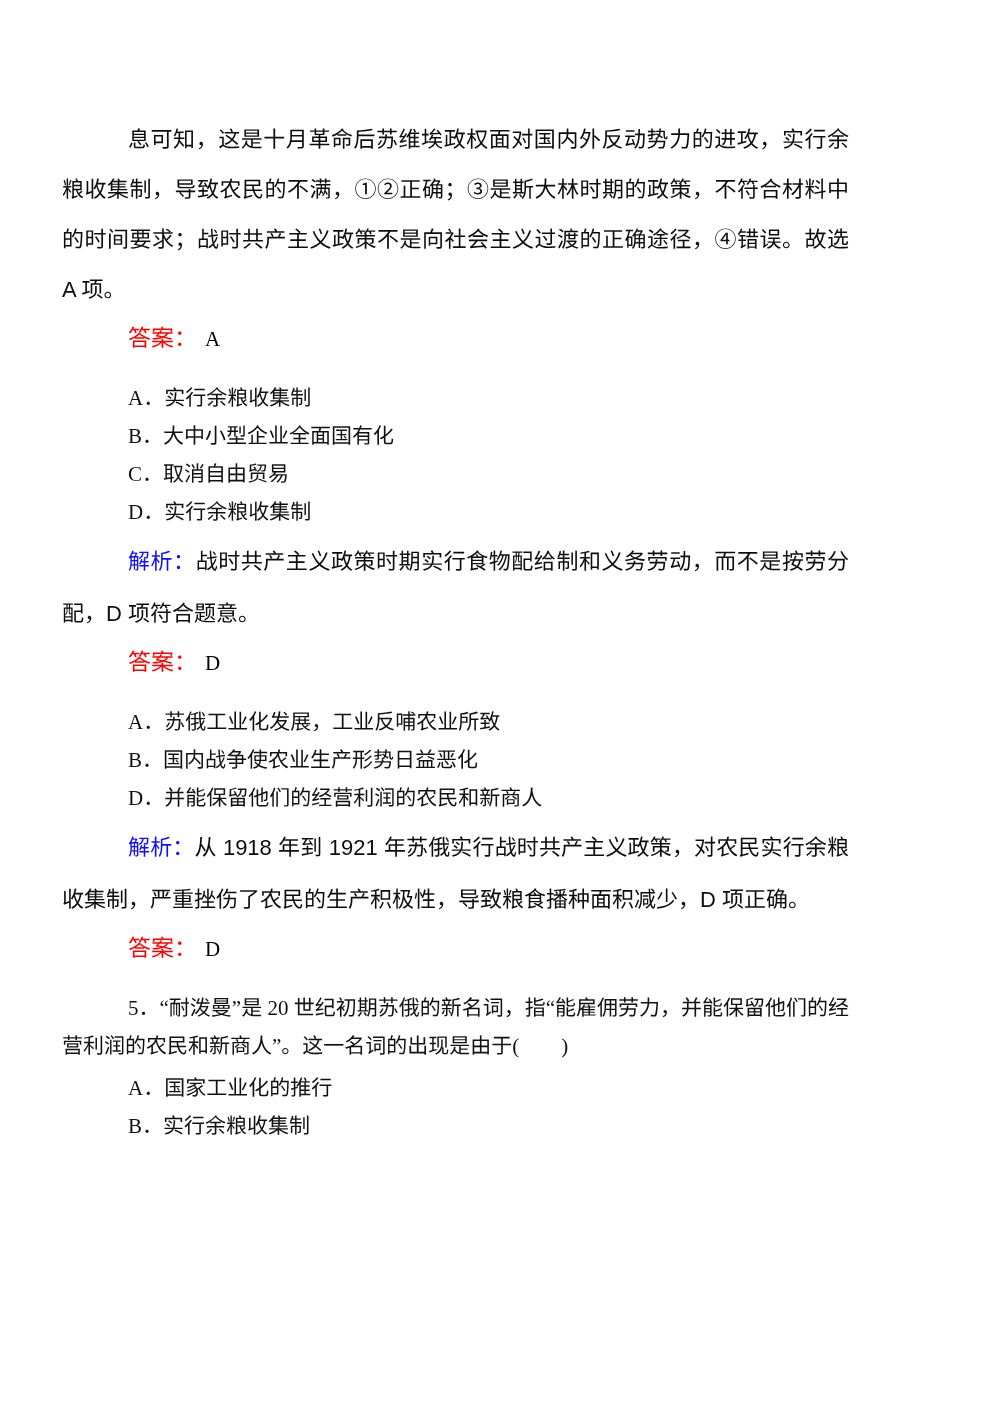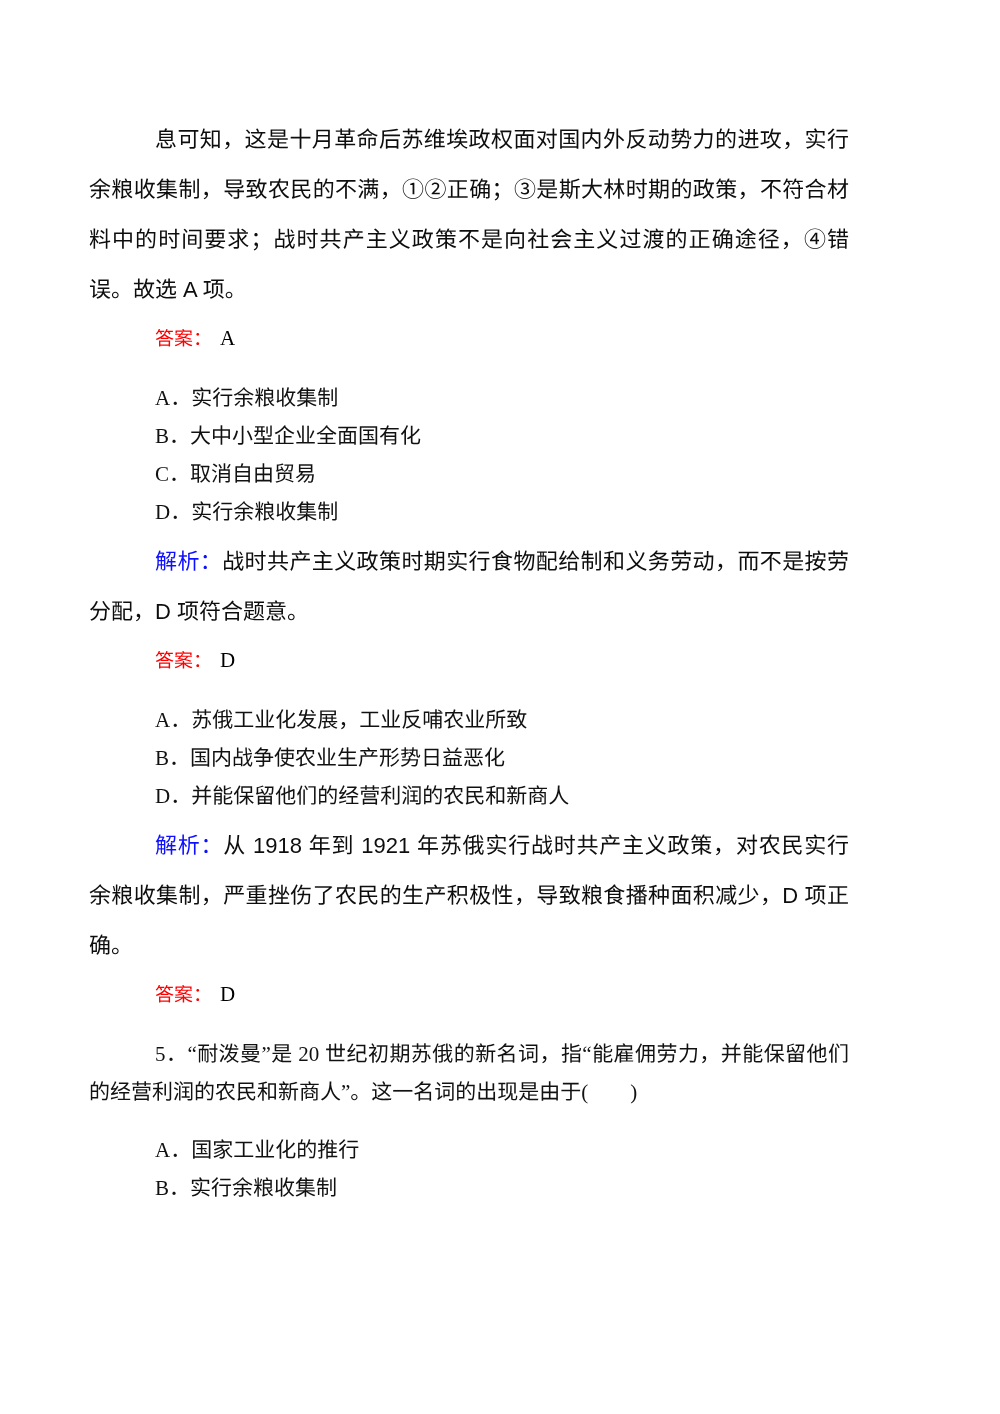--- a/index.html
+++ b/index.html
@@ -11,21 +11,21 @@
   body {
     width: 1000px;
     height: 1414px;
     position: relative;
     overflow: hidden;
   }
   .page {
     box-sizing: border-box;
     width: 976px;
     height: 1414px;
-    padding: 115px 127px 0 89px;
+    padding: 115px 127px 0 62px;
     background: #ffffff;
     color: #000000;
   }
   
   .hei {
     font-family: "Liberation Sans", sans-serif;
     font-size: 22px;
     line-height: 50px;
     text-align: justify;
     margin: 0;
@@ -43,34 +43,34 @@
   .indent { text-indent: 66px; }
   .hang   { padding-left: 66px; }
   .answer-line {
     margin-top: 4px;
     font-family: "Liberation Serif", serif;
     font-size: 21px;
     line-height: 38px;
   }
   .answer-label {
     font-family: "Liberation Sans", sans-serif;
-    font-size: 19px;
+    font-size: 23px;
     color: #ff0000;
   }
   .answer-value {
     font-family: "Liberation Serif", serif;
     color: #000000;
     padding-left: 8px;
   }
   .analysis { margin-top: 6px; }
   .analysis-label {
     color: #0f0fff;
-    font-family: Liberation Serif, serif;
+    font-family: Liberation Mono, monospace;
   }
-  .options { margin-top: 20px; }
+  .options { margin-top: 4px; }
   .stem { margin: 0; }
 </style>
 </head>
 <body>
 
 <div class="page">
 
   <p class="hei indent">息可知，这是十月革命后苏维埃政权面对国内外反动势力的进攻，实行余粮收集制，导致农民的不满，①②正确；③是斯大林时期的政策，不符合材料中的时间要求；战时共产主义政策不是向社会主义过渡的正确途径，④错误。故选 A 项。</p>
 
   <p class="answer-line hang">

